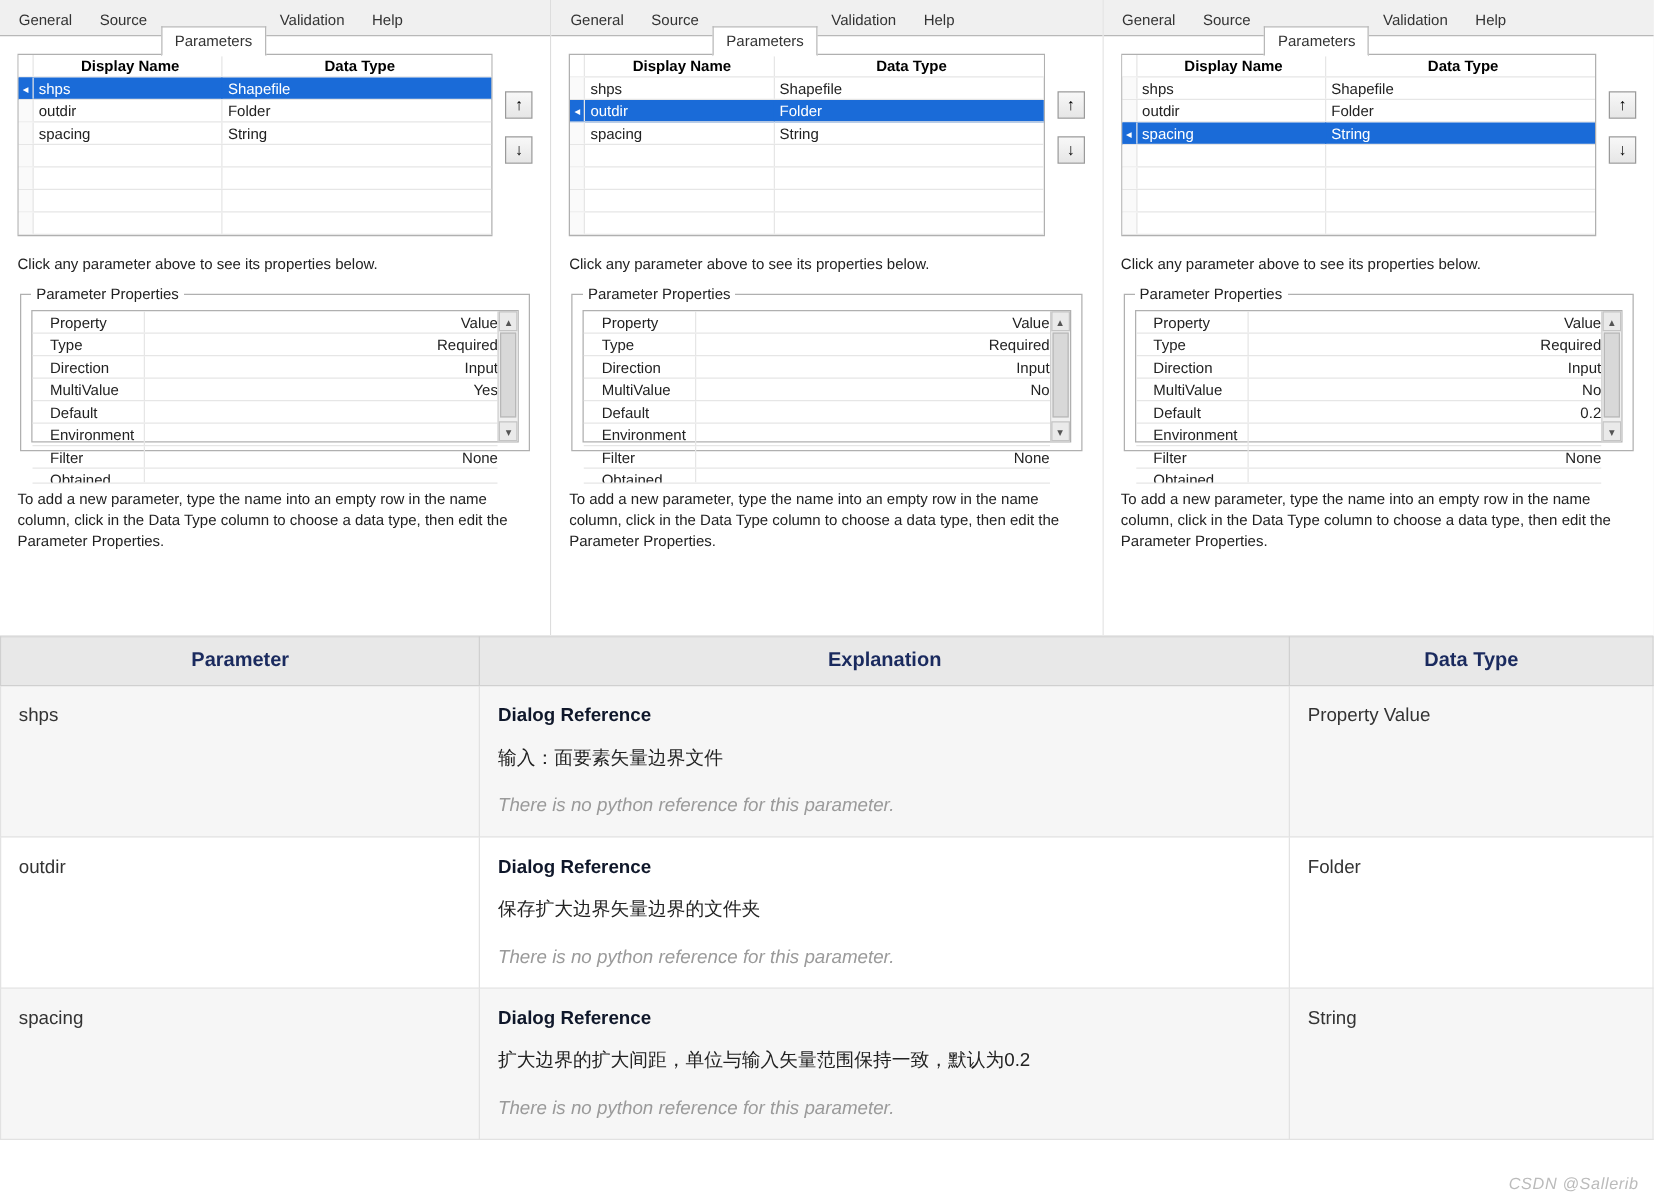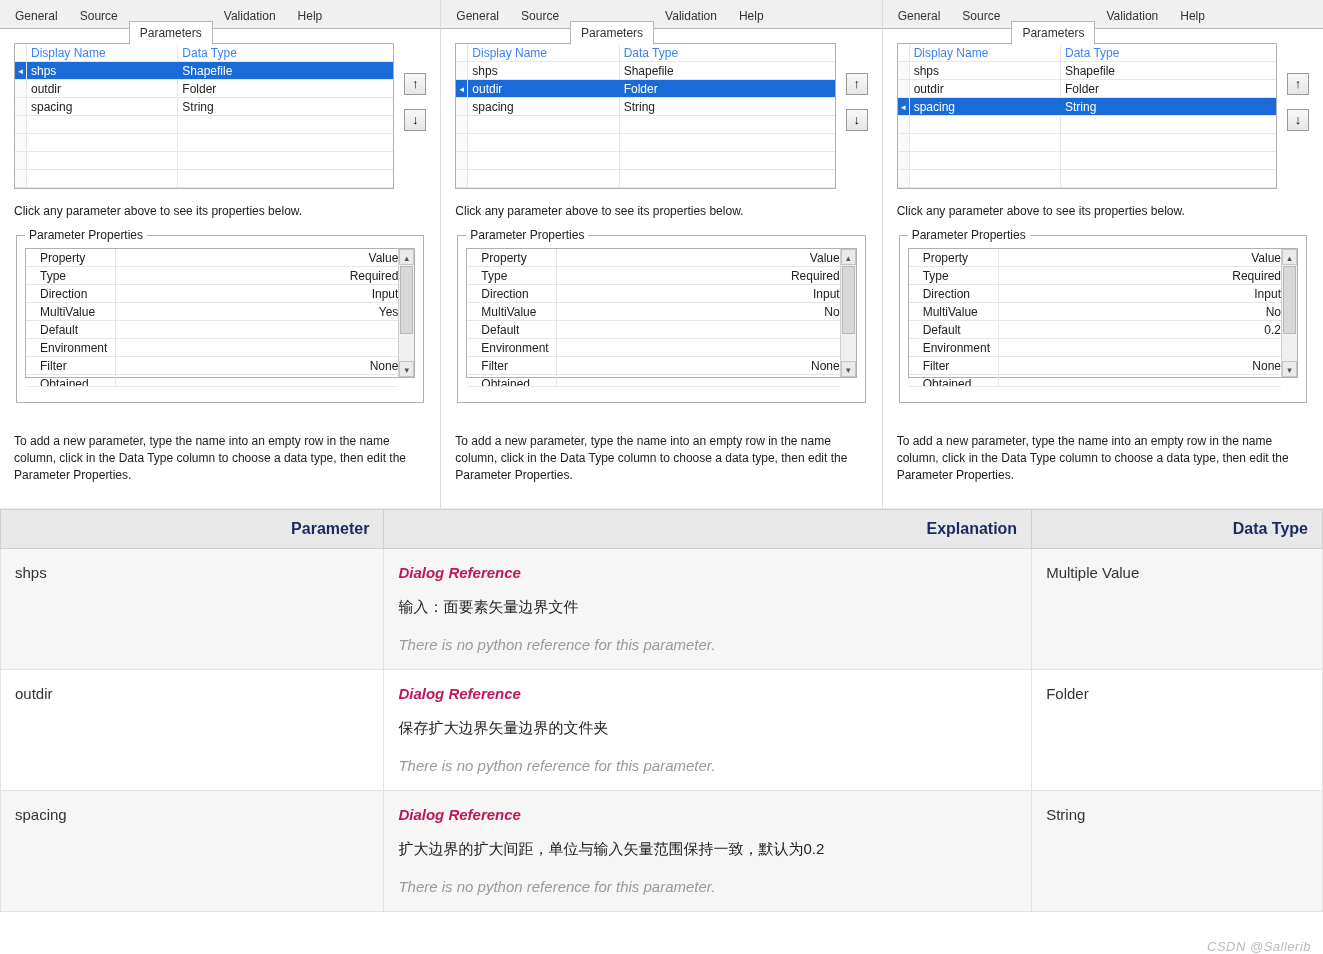--- a/index.html
+++ b/index.html
@@ -70,21 +70,21 @@
     font-size: 9px;
     color: #888;
     text-align: center;
   }
   .pt-row.selected .pt-handle {
     background: #1a6bd8;
     color: #fff;
   }
   .pt-name { width: 40%; padding-left: 4px; border-right: 1px solid #e6e6e6; }
   .pt-type { flex: 1; padding-left: 4px; }
-  .pt-row.header { background: #fff; font-weight: normal; color: #3b82f6;}
+  .pt-row.header { background: #fff; font-weight: bold; color: #000000; text-align: center;}
   .pt-row.header .pt-handle { background:#fff; }
   .pt-row.selected {
     background: #1a6bd8;
     color: #fff;
   }
   .pt-row.selected .pt-name, .pt-row.selected .pt-type { border-right-color: #1a6bd8; }
   .arrow-col {
     display: flex;
     flex-direction: column;
     margin-left: 10px;
@@ -103,30 +103,30 @@
     padding:0;
   }
   .hint {
     margin-top: 15px;
     font-size: 12px;
     color: #222;
   }
   fieldset.props {
     margin-top: 10px;
     border: 1px solid #b0b0b0;
-    padding: 6px 8px 24px 8px;
+    padding: 6px 8px 6px 8px;
   }
   fieldset.props legend {
     font-size: 12px;
     padding: 0 4px;
   }
   .props-box {
     display: flex;
     border: 1px solid #b0b0b0;
-    height: 130px;
+    height: 106px;
   }
   .props-table {
     flex: 1;
   }
   .pp-row {
     display: flex;
     height: 18px;
     line-height: 18px;
     border-bottom: 1px solid #e6e6e6;
     font-size: 12px;
@@ -171,35 +171,35 @@
   .doc-table {
     width: 100%;
     border-collapse: collapse;
     font-size: 15px;
     color: #333;
   }
   .doc-table th {
     background: #e8e8e8;
     color: #1a2a5e;
     font-weight: bold;
-    text-align: right;
+    text-align: center;
     padding: 10px 14px;
     border: 1px solid #d0d0d0;
     font-size: 16px;
   }
   .doc-table td {
     padding: 12px 14px;
     border: 1px solid #e2e2e2;
     vertical-align: top;
     font-size: 15px;
     line-height: 1.6;
   }
   .doc-table tr:nth-child(odd) td { background: #f6f6f6; }
   .doc-table tr:nth-child(even) td { background: #fff; }
-  .dref-title { font-weight: bold; color:#be185d; margin-bottom:10px;font-style:italic; }
+  .dref-title { font-weight: bold; color:#0f172a; margin-bottom:10px; }
   .dref-desc { color:#222; margin-bottom:14px; }
   .dref-note { color:#9a9a9a; font-style: italic; }
   .watermark {
     position: fixed;
     bottom: 0;
     right: 12px;
     color: #bbb;
     font-size: 13px;
     font-style: italic;
     letter-spacing: .5px;
@@ -536,21 +536,21 @@
     </tr>
   </thead>
   <tbody id="doc-body">
       <tr>
         <td>shps</td>
         <td>
           <div class="dref-title">Dialog Reference</div>
           <div class="dref-desc">输入：面要素矢量边界文件</div>
           <div class="dref-note">There is no python reference for this parameter.</div>
         </td>
-        <td>Multiple Value</td>
+        <td>Property Value</td>
       </tr>
       <tr>
         <td>outdir</td>
         <td>
           <div class="dref-title">Dialog Reference</div>
           <div class="dref-desc">保存扩大边界矢量边界的文件夹</div>
           <div class="dref-note">There is no python reference for this parameter.</div>
         </td>
         <td>Folder</td>
       </tr>

